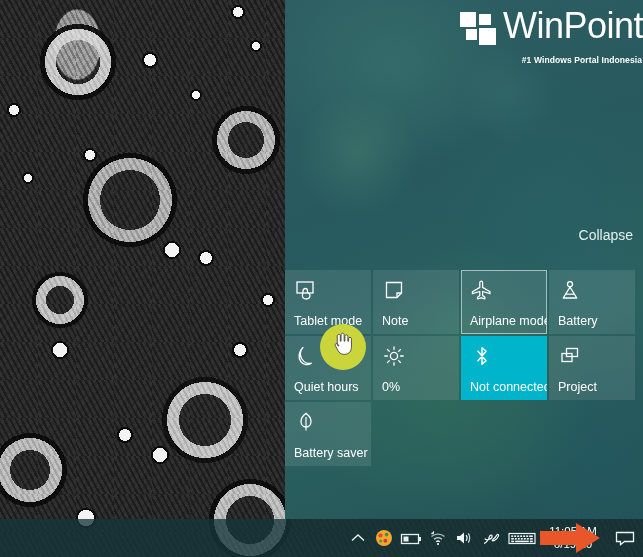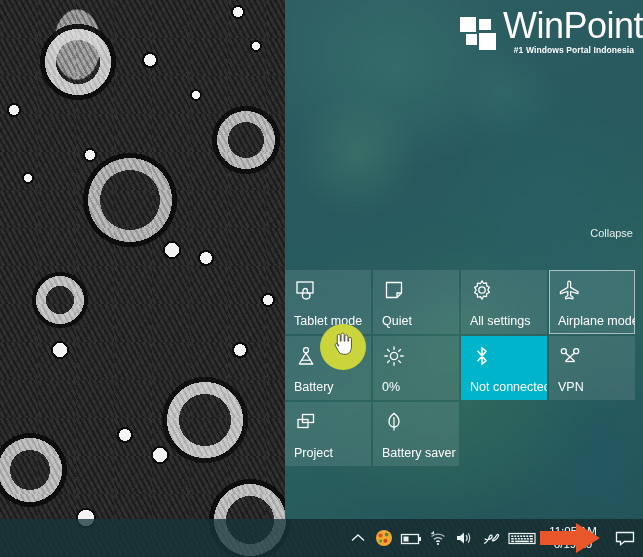--- a/index.html
+++ b/index.html
@@ -113,21 +113,21 @@
     position: absolute;
     left: 0; top: 0;
     width: 100%;
     height: 64px;
   }
   #winpoint-logo {
     position: absolute;
     right: 0;
     top: 8px;
     display: flex;
-    align-items: center;
+    align-items: flex-start;
   }
   .logo-mark {
     position: relative;
     width: 38px;
     height: 34px;
     margin-right: 5px;
     margin-top: 4px;
     flex: none;
   }
   .logo-mark i {
@@ -151,31 +151,31 @@
     line-height: 36px;
     font-weight: 400;
     letter-spacing: -0.5px;
   }
   #logo-tagline {
     color: #ffffff;
     font-size: 8.5px;
     font-weight: bold;
     line-height: 10px;
     letter-spacing: .1px;
-    margin-top: 1px;
+    margin-top: 11px;
     align-self: flex-end;
-    padding-right: 9px;
+    padding-right: 1px;
   }
 
   #collapse-link {
     position: absolute;
     right: 10px;
     top: 227px;
     color: #e7eeee;
-    font-size: 11px;
+    font-size: 14px;
     cursor: pointer;
   }
 
   
   #tile-grid {
     position: absolute;
     left: 0;
     top: 270px;
     width: 398px;
     display: grid;
@@ -333,78 +333,66 @@
           </span>
           <span class="tile-label">Tablet mode</span>
         </div>
         <div class="tile">
           <span class="tile-icon">
             <svg viewBox="0 0 22 22">
               <path d="M3.5 3.5h15v10.5l-4.5 4.5H3.5z" fill="none" stroke="#fff" stroke-width="1.3"></path>
               <path d="M18.5 14H14v4.5" fill="none" stroke="#fff" stroke-width="1.3"></path>
             </svg>
           </span>
-          <span class="tile-label">Quiet</span>
-        </div>
-        <div class="tile">
-          <span class="tile-icon">
-            <svg viewBox="0 0 22 22">
-              <circle cx="11" cy="11" r="3.2" fill="none" stroke="#fff" stroke-width="1.3"></circle>
-              <path d="M11 1.8l1.5 2.6 3-.5.2 3 2.7 1.3-1.6 2.6 1.6 2.6-2.7 1.3-.2 3-3-.5L11 20.2 9.5 17.6l-3 .5-.2-3-2.7-1.3L5.2 11 3.6 8.4l2.7-1.3.2-3 3 .5z" fill="none" stroke="#fff" stroke-width="1.25" stroke-linejoin="round"></path>
-            </svg>
-          </span>
-          <span class="tile-label">All settings</span>
+          <span class="tile-label">Note</span>
         </div>
         <div class="tile focused">
           <span class="tile-icon">
             <svg viewBox="0 0 22 22">
               <path d="M10.2 2.2c.9 0 1.4.7 1.4 1.6v4.6l7.4 4.3v2l-7.4-2.2v4l2.3 1.7v1.6l-3.7-1-3.7 1v-1.6L8.8 16.5v-4L1.4 14.7v-2l7.4-4.3V3.8c0-.9.5-1.6 1.4-1.6z" fill="none" stroke="#fff" stroke-width="1.25" stroke-linejoin="round"></path>
             </svg>
           </span>
           <span class="tile-label">Airplane mode</span>
         </div>
         <div class="tile">
           <span class="tile-icon">
             <svg viewBox="0 0 22 22">
               <circle cx="11" cy="5.2" r="2.5" fill="none" stroke="#fff" stroke-width="1.3"></circle>
               <path d="M11 8.2L4.2 19h13.6z" fill="none" stroke="#fff" stroke-width="1.3" stroke-linejoin="round"></path>
               <path d="M6.5 15.2h9" fill="none" stroke="#fff" stroke-width="1.2"></path>
             </svg>
           </span>
           <span class="tile-label">Battery</span>
+        </div>
+        <div class="tile">
+          <span class="tile-icon">
+            <svg viewBox="0 0 22 22">
+              <path d="M8 2.6C5.3 5 4.4 9.6 6.5 13.5c2.1 3.9 6.3 5.8 9.8 4.7-3.2 2.4-7.9 1.9-10.5-1.6C2.9 12.8 3.6 6.1 8 2.6z" fill="none" stroke="#fff" stroke-width="1.3" stroke-linejoin="round"></path>
+            </svg>
+          </span>
+          <span class="tile-label">Quiet hours</span>
         </div>
         <div class="tile">
           <span class="tile-icon">
             <svg viewBox="0 0 22 22">
               <circle cx="11" cy="11" r="3.6" fill="none" stroke="#fff" stroke-width="1.3"></circle>
               <g stroke="#fff" stroke-width="1.3" stroke-linecap="round">
                 <path d="M11 1.8v2.6M11 17.6v2.6M1.8 11h2.6M17.6 11h2.6M4.5 4.5l1.8 1.8M15.7 15.7l1.8 1.8M17.5 4.5l-1.8 1.8M6.3 15.7l-1.8 1.8"></path>
               </g>
             </svg>
           </span>
           <span class="tile-label">0%</span>
         </div>
         <div class="tile active">
           <span class="tile-icon">
             <svg viewBox="0 0 22 22">
               <path d="M7 6.2l8 9.6-4 3.4V2.8l4 3.4-8 9.6" fill="none" stroke="#fff" stroke-width="1.5" stroke-linejoin="round" stroke-linecap="round"></path>
             </svg>
           </span>
           <span class="tile-label">Not connected</span>
-        </div>
-        <div class="tile">
-          <span class="tile-icon">
-            <svg viewBox="0 0 22 22">
-              <circle cx="4.8" cy="6.2" r="2.5" fill="none" stroke="#fff" stroke-width="1.3"></circle>
-              <circle cx="17.2" cy="6.2" r="2.5" fill="none" stroke="#fff" stroke-width="1.3"></circle>
-              <path d="M6.6 8.1l8.8 8M15.4 8.1l-8.8 8" fill="none" stroke="#fff" stroke-width="1.3"></path>
-              <path d="M6.2 16.5h9.6" fill="none" stroke="#fff" stroke-width="1.3"></path>
-            </svg>
-          </span>
-          <span class="tile-label">VPN</span>
         </div>
         <div class="tile">
           <span class="tile-icon">
             <svg viewBox="0 0 22 22">
               <rect x="7.5" y="3.5" width="11" height="8" fill="none" stroke="#fff" stroke-width="1.3"></rect>
               <rect x="3" y="8.5" width="10" height="8" fill="none" stroke="#fff" stroke-width="1.3"></rect>
             </svg>
           </span>
           <span class="tile-label">Project</span>
         </div>

